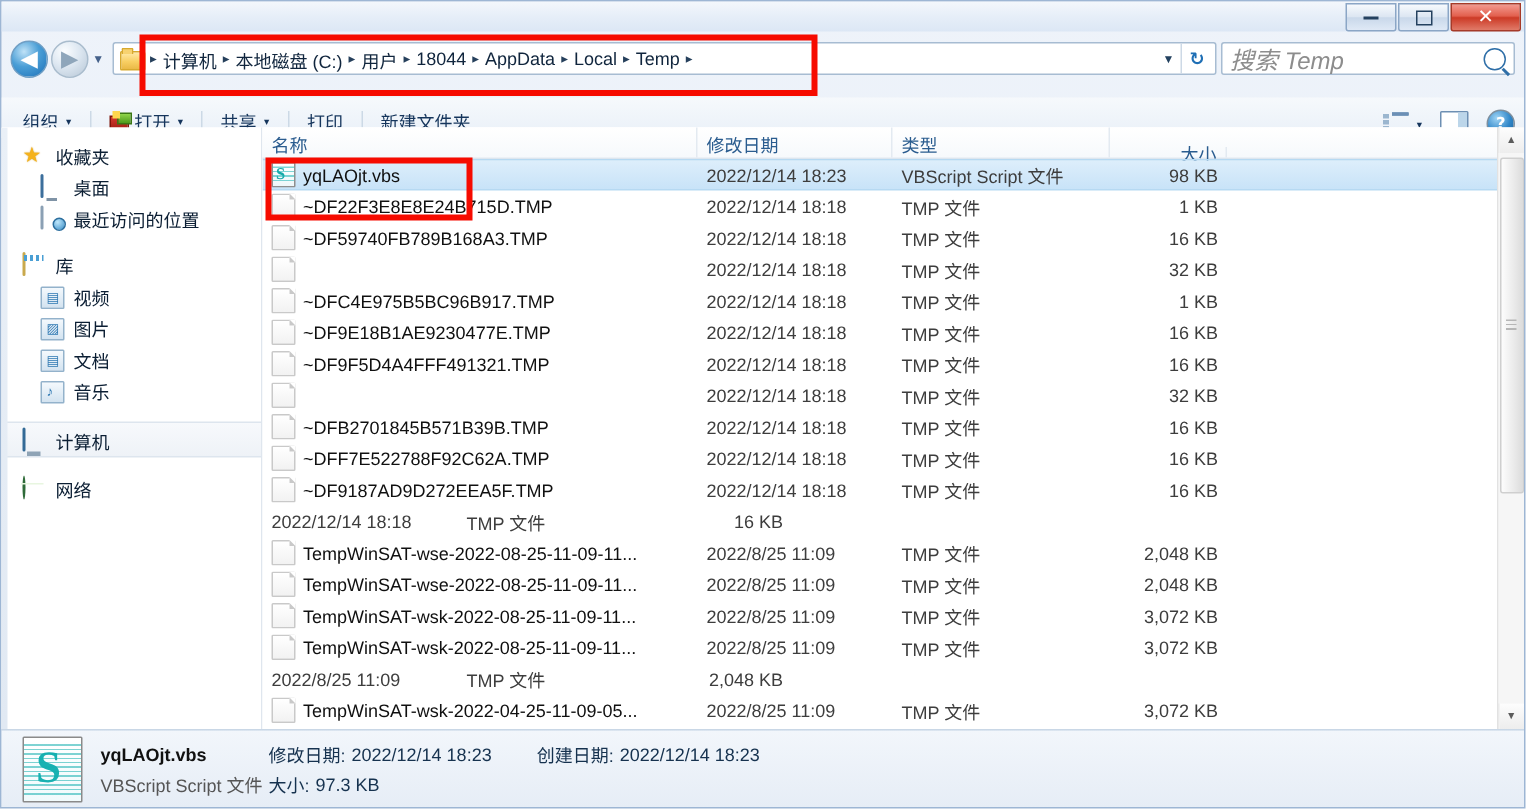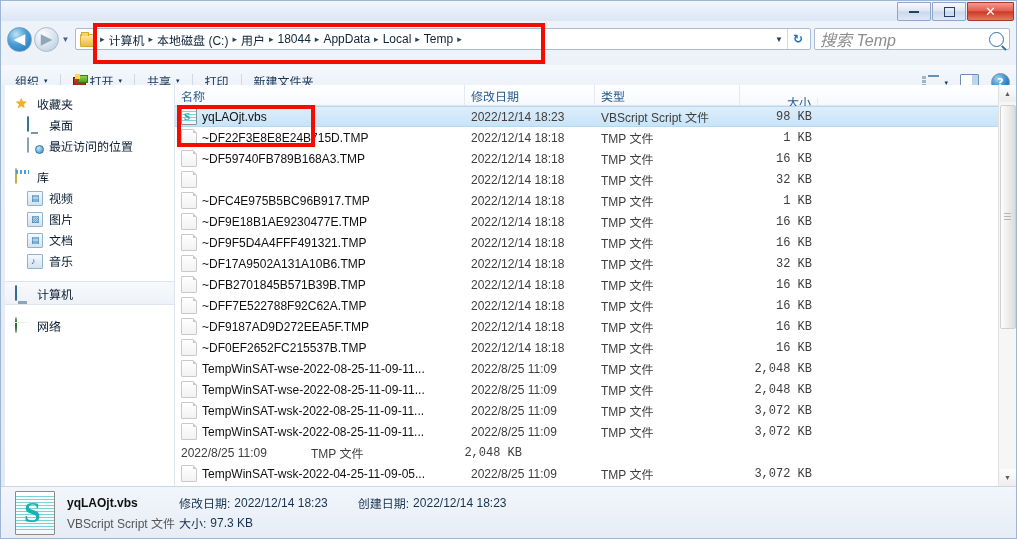--- a/index.html
+++ b/index.html
@@ -269,21 +269,21 @@
     border-top:1px solid #b6d9f2;border-bottom:1px solid #b6d9f2;
     height:21px;box-sizing:border-box;
   }
   .cell{
     padding:0 6px;box-sizing:border-box;white-space:nowrap;overflow:hidden;
     display:flex;align-items:center;gap:5px;
   }
   .cell.c-name{width:290px;}
   .cell.c-date{width:130px;color:#3d3d3d;}
   .cell.c-type{width:145px;color:#3d3d3d;}
-  .cell.c-size{width:78px;justify-content:flex-end;color:#3d3d3d;font-family:Liberation Mono, monospace;}
+  .cell.c-size{width:78px;justify-content:flex-end;color:#3d3d3d;}
   .cell.c-pad{flex:1;}
   .ficon{width:14px;height:15px;flex:0 0 auto;position:relative;}
   .ficon.tmp{
     background:linear-gradient(180deg,#ffffff,#f2f2f2);
     border:1px solid #c9c9c9;border-radius:1px;
   }
   .ficon.tmp:after{
     content:"";position:absolute;right:-1px;top:-1px;
     border-top:4px solid #ffffff;border-left:4px solid #c9c9c9;
   }
@@ -604,21 +604,20 @@
               <span>~DF9F5D4A4FFF491321.TMP</span>
             </div>
             <div class="cell c-date">2022/12/14 18:18</div>
             <div class="cell c-type">TMP 文件</div>
             <div class="cell c-size">16 KB</div>
             <div class="cell c-pad"></div>
           </div>
           <div class="row">
             <div class="cell c-name">
               <span class="ficon tmp"></span>
-              <span>~DF17A9502A131A10B6.TMP</span>
             </div>
             <div class="cell c-date">2022/12/14 18:18</div>
             <div class="cell c-type">TMP 文件</div>
             <div class="cell c-size">32 KB</div>
             <div class="cell c-pad"></div>
           </div>
           <div class="row">
             <div class="cell c-name">
               <span class="ficon tmp"></span>
               <span>~DFB2701845B571B39B.TMP</span>
@@ -642,24 +641,20 @@
             <div class="cell c-name">
               <span class="ficon tmp"></span>
               <span>~DF9187AD9D272EEA5F.TMP</span>
             </div>
             <div class="cell c-date">2022/12/14 18:18</div>
             <div class="cell c-type">TMP 文件</div>
             <div class="cell c-size">16 KB</div>
             <div class="cell c-pad"></div>
           </div>
           <div class="row">
-            <div class="cell c-name">
-              <span class="ficon tmp"></span>
-              <span>~DF0EF2652FC215537B.TMP</span>
-            </div>
             <div class="cell c-date">2022/12/14 18:18</div>
             <div class="cell c-type">TMP 文件</div>
             <div class="cell c-size">16 KB</div>
             <div class="cell c-pad"></div>
           </div>
           <div class="row">
             <div class="cell c-name">
               <span class="ficon tmp"></span>
               <span>TempWinSAT-wse-2022-08-25-11-09-11...</span>
             </div>

